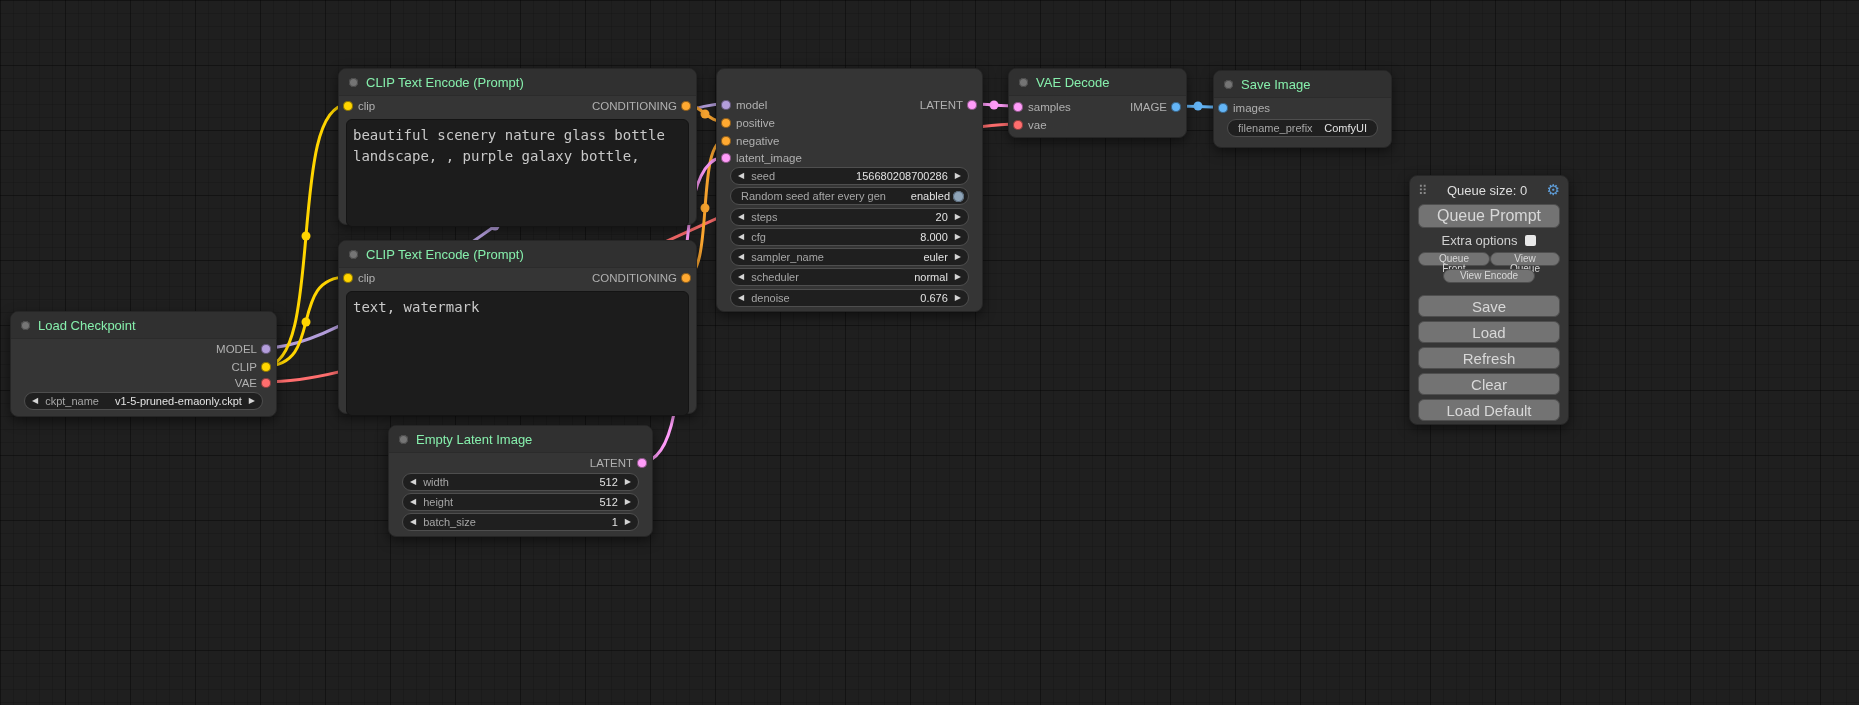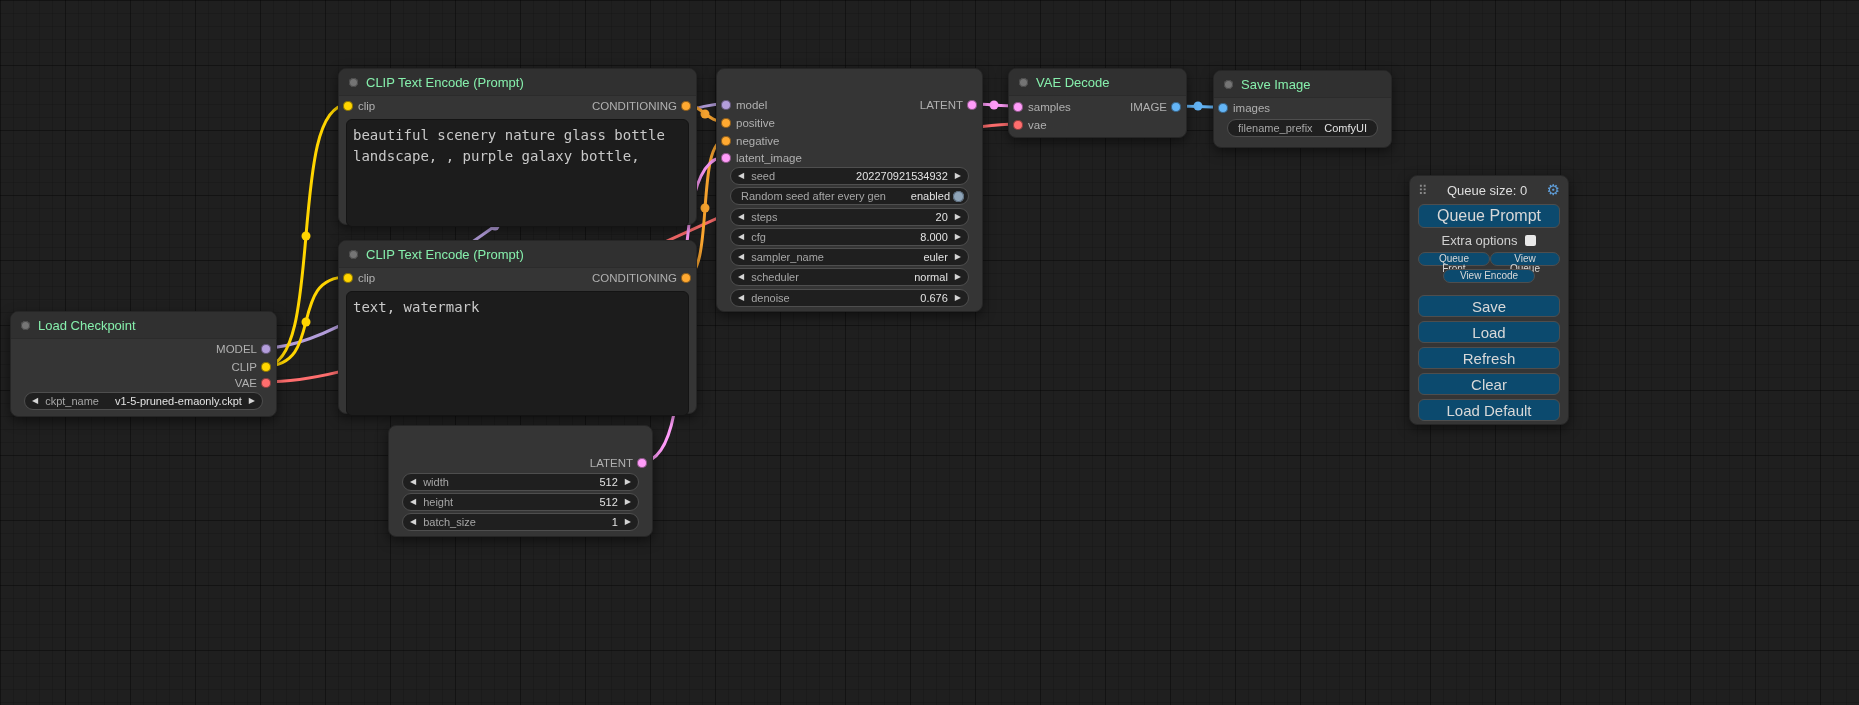--- a/index.html
+++ b/index.html
@@ -38,21 +38,21 @@
   .w-value{margin-left:auto;margin-right:7px;color:#e2e2e2;white-space:nowrap;}
   .widget.no-arrows .w-label{margin-left:3px;}
   .widget.no-arrows .w-value{margin-right:3px;}
   .toggle-ball{width:11px;height:11px;border-radius:50%;background:#8ea4b8;box-shadow:inset 0 0 0 1px #5c6d7d;flex:none;margin-right:-3px;}
 
   .menu{position:absolute;left:1409px;top:175px;width:158px;height:248px;z-index:3;background:#353535;border:1px solid #262626;border-radius:8px;box-shadow:0 4px 12px rgba(0,0,0,.5);display:flex;flex-direction:column;}
   .menu-header{display:flex;align-items:center;padding:5px 8px 0 8px;}
   .drag-handle{color:#8a8a8a;font-size:13px;cursor:grab;}
   .queue-size{flex:1;text-align:center;color:#dedede;font-size:13px;}
   .gear{color:#5f9ed9;font-size:15px;cursor:pointer;}
-  button{font-family:"Liberation Sans",sans-serif;background:#0c4a6e;border:1px solid #4e4e4e;border-radius:6px;color:#d8d8d8;cursor:pointer;}
+  button{font-family:"Liberation Sans",sans-serif;background:#737373;border:1px solid #4e4e4e;border-radius:6px;color:#d8d8d8;cursor:pointer;}
   .queue-prompt{margin:5px 8px 2px 8px;height:24px;font-size:16px;}
   .extra-row{display:flex;align-items:center;justify-content:center;gap:8px;color:#d0d0d0;font-size:13px;height:17px;margin-top:2px;}
   .checkbox{width:11px;height:11px;background:#e8e8e8;border-radius:2px;}
   .small-row{display:flex;justify-content:space-between;padding:0 8px;margin-top:3px;}
   .btn-small{font-size:10px;border-radius:9px;padding:1px 8px;height:14px;line-height:1;}
   .btn-history{margin:3px auto 0 auto;width:92px;display:block;}
   .btn-big{margin:2px 8px;height:22px;font-size:15px;flex:none;}
   .btn-big.first{margin-top:12px;}
 </style>
 </head>
@@ -132,20 +132,24 @@
       <span>clip</span>
     </div>
     <div class="slot out" style="top:29px">
       <span>CONDITIONING</span>
       <span class="slot-dot c-cond"></span>
     </div>
     <div class="prompt-text" style="top:50px;height:113px">text, watermark</div>
   </div>
 
   <div class="node" style="left:388px;top:425px;width:263px;height:110px">
+    <div class="node-title">
+      <span class="status-dot"></span>
+      <span class="t">Empty Latent Image</span>
+    </div>
     <div class="slot out" style="top:29px">
       <span>LATENT</span>
       <span class="slot-dot c-latent"></span>
     </div>
     <div class="widget" style="top:47px">
       <span class="w-arrow">◀</span>
       <span class="w-label">width</span>
       <span class="w-value">512</span>
       <span class="w-arrow">▶</span>
     </div>
@@ -180,21 +184,21 @@
       <span class="slot-dot c-cond"></span>
       <span>negative</span>
     </div>
     <div class="slot in" style="top:81px">
       <span class="slot-dot c-latent"></span>
       <span>latent_image</span>
     </div>
     <div class="widget" style="top:98px">
       <span class="w-arrow">◀</span>
       <span class="w-label">seed</span>
-      <span class="w-value">202270921534932</span>
+      <span class="w-value">156680208700286</span>
       <span class="w-arrow">▶</span>
     </div>
     <div class="widget no-arrows" style="top:118px">
       <span class="w-label">Random seed after every gen</span>
       <span class="w-value">enabled</span>
       <span class="toggle-ball"></span>
     </div>
     <div class="widget" style="top:139px">
       <span class="w-arrow">◀</span>
       <span class="w-label">steps</span>

